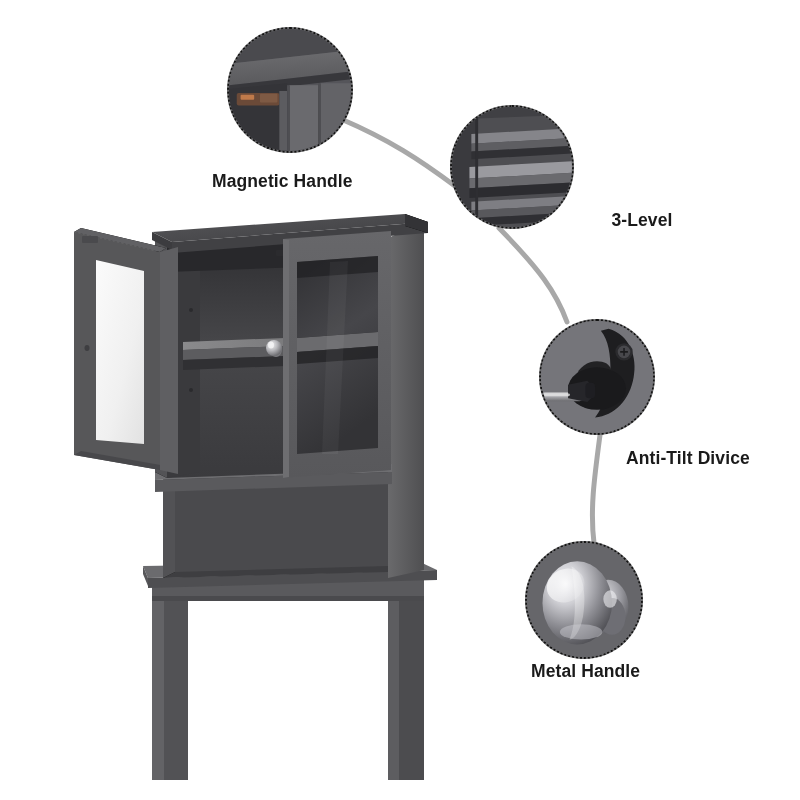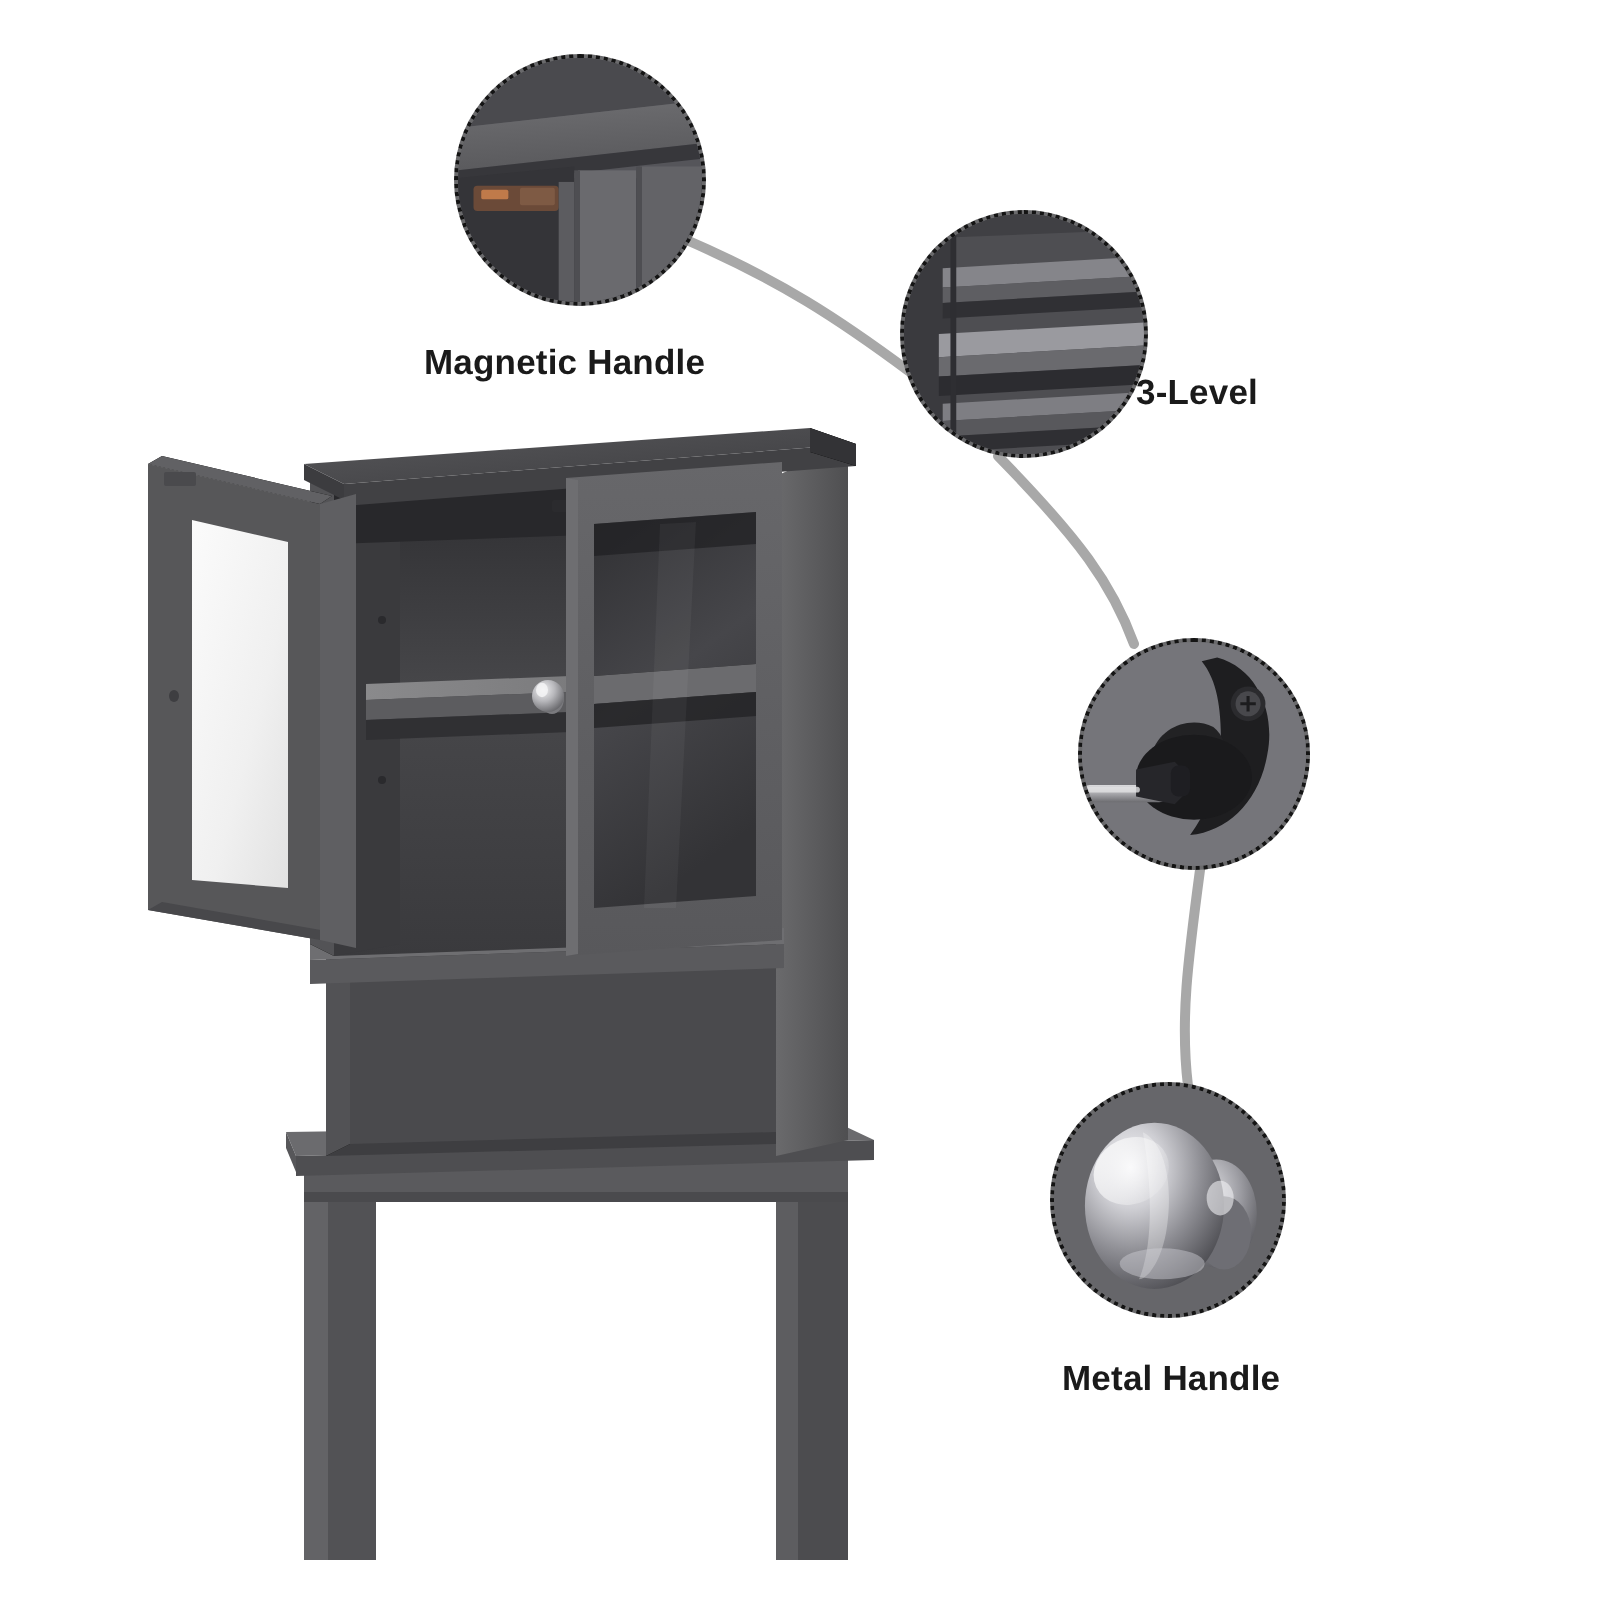--- a/index.html
+++ b/index.html
@@ -35,21 +35,21 @@
   .label{
     position:absolute;
     z-index:5;
     color:#1a1a1a;
     font-weight:bold;
     font-size:17.5px;
     line-height:1.25;
     letter-spacing:.1px;
     white-space:pre;
   }
-  .label.center{}
+  .label.center{text-align:center;margin-top:24px;}
 </style>
 </head>
 <body>
 
 <div id="stage">
 
   <svg id="connectors" viewBox="0 0 800 800">
     <path d="M 341,119 C 390,140 420,160 455,186" fill="none" stroke="#a8a8a8" stroke-width="5" stroke-linecap="round"></path>
     <path d="M 499,228 C 540,270 556,292 567,322" fill="none" stroke="#a8a8a8" stroke-width="5" stroke-linecap="round"></path>
     <path d="M 600,435 C 594,480 590,510 594,543" fill="none" stroke="#a8a8a8" stroke-width="5" stroke-linecap="round"></path>
@@ -283,16 +283,17 @@
 
       <ellipse cx="56" cy="92" rx="22" ry="8" fill="#d0d0d6" opacity="0.45"></ellipse>
       <ellipse cx="86" cy="58" rx="7" ry="9" fill="#f0f0f4" opacity="0.6"></ellipse>
     </svg>
   </div>
 
   <div class="label" style="left:212px;top:171px;">Magnetic Handle</div>
 
   <div class="label center" style="left:568px;top:186px;width:148px;">3-Level</div>
 
-
-  <div class="label" style="left:531px;top:679px;">Metal Handle</div>
+  <div class="label" style="left:626px;top:448px;">Anti-Tilt Divice</div>
+
+  <div class="label" style="left:531px;top:661px;">Metal Handle</div>
 
 </div>
 
 </body></html>

